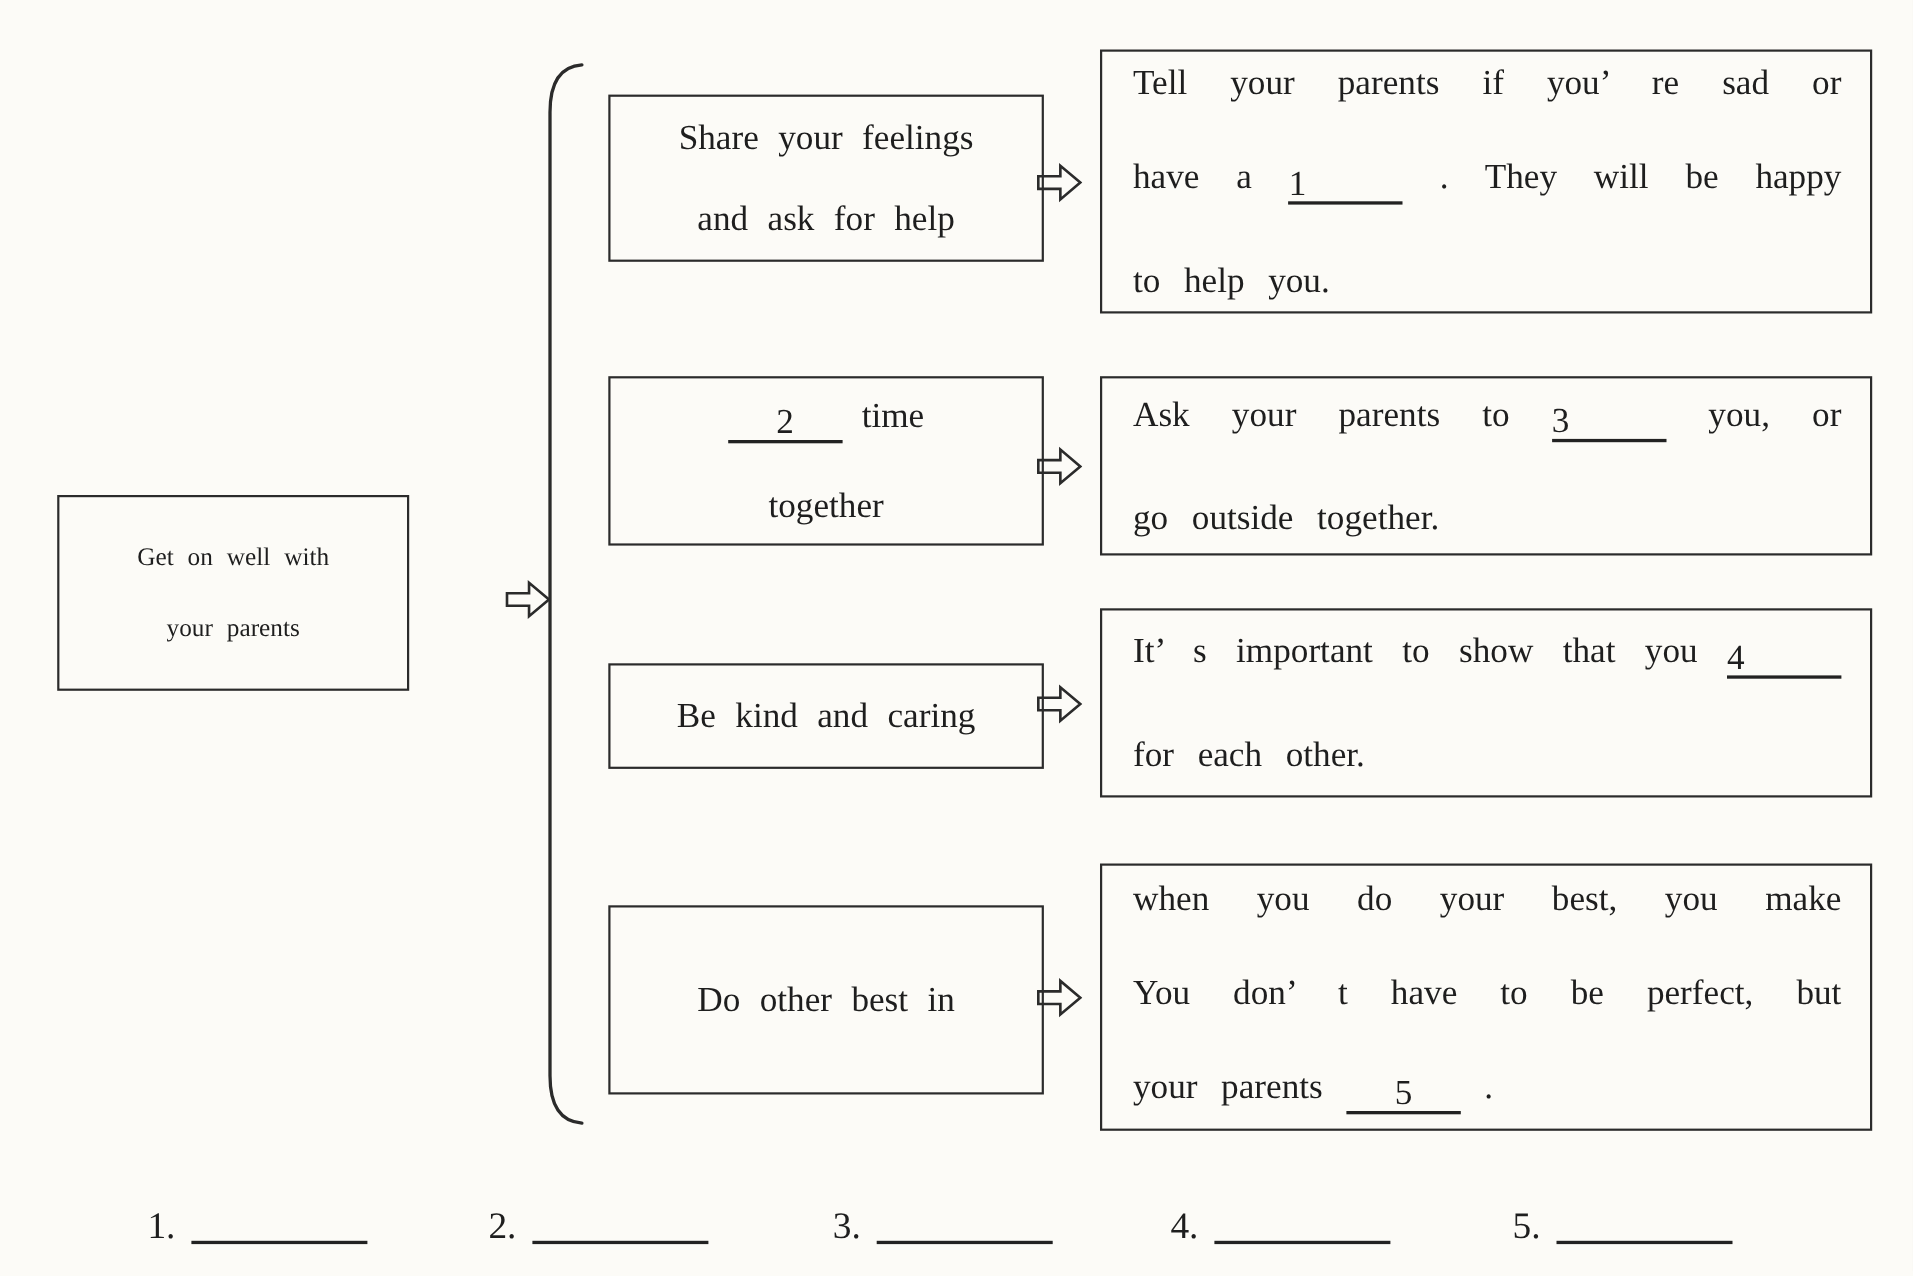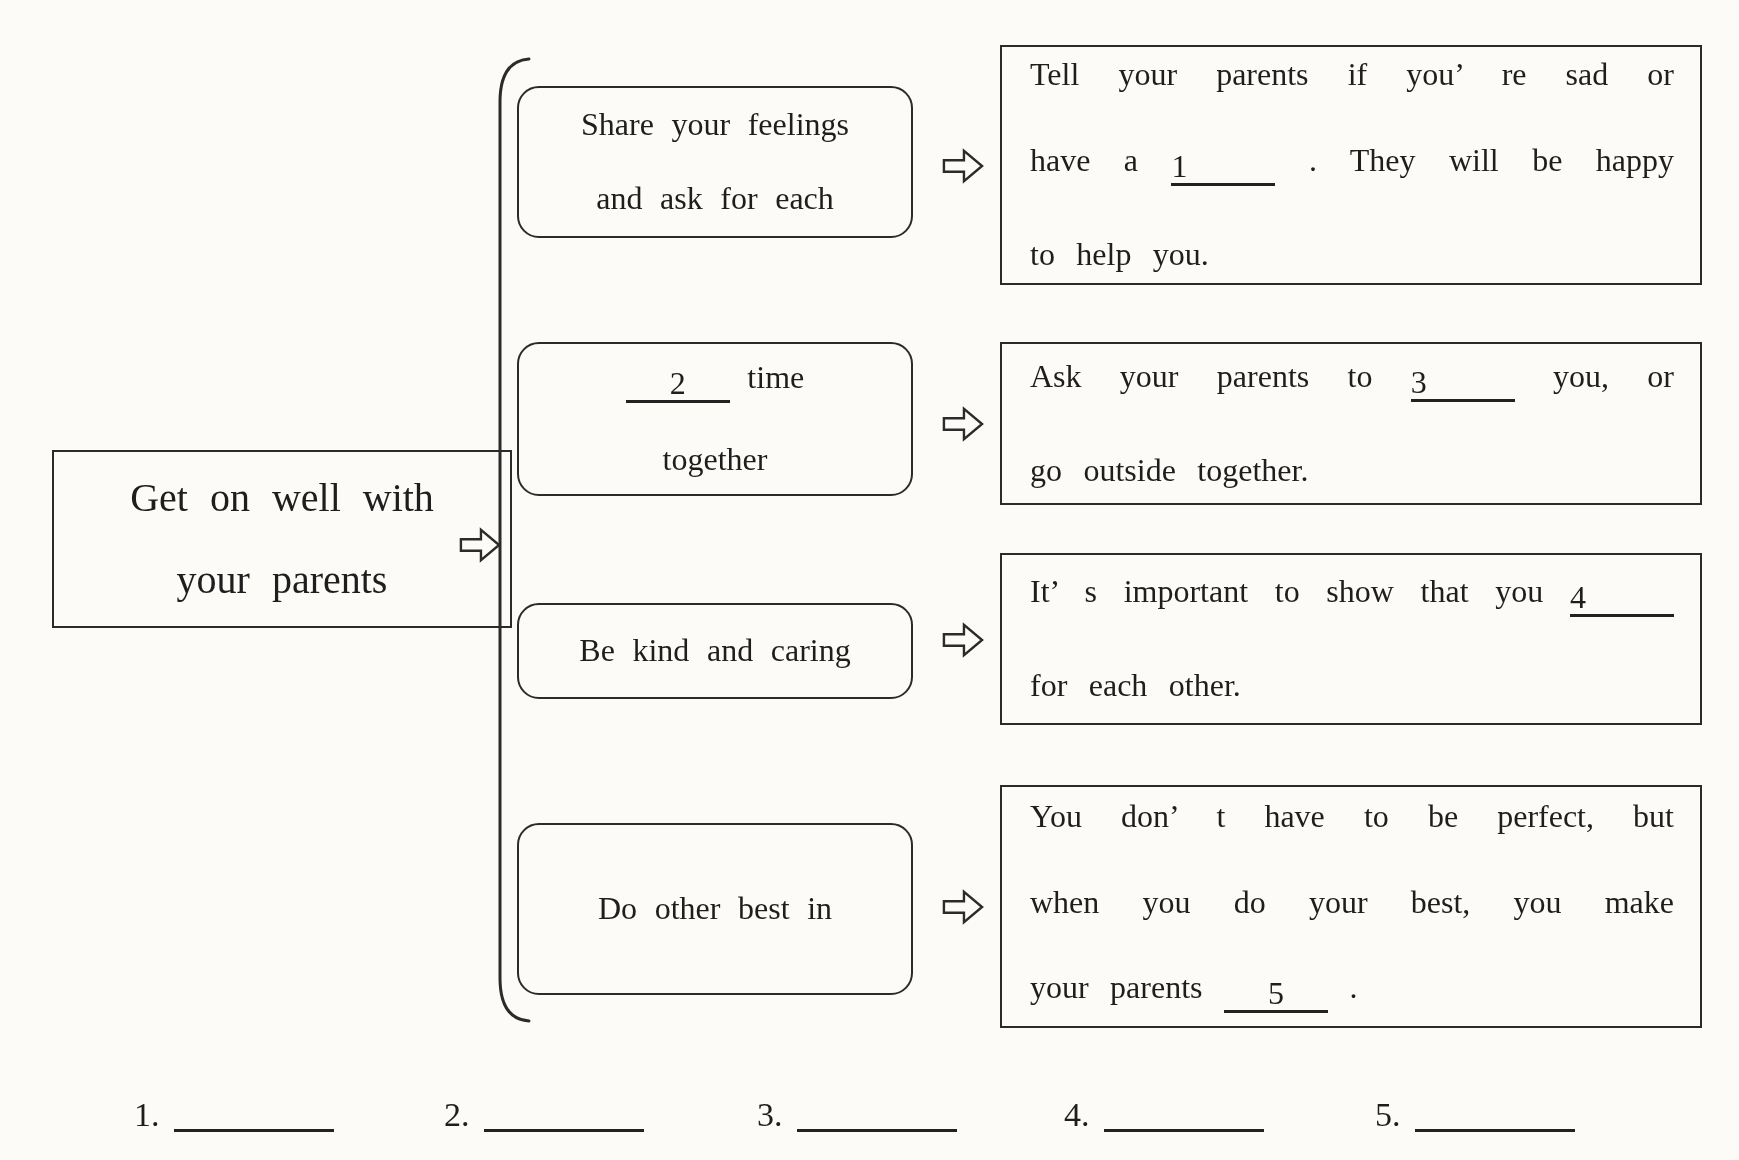--- a/index.html
+++ b/index.html
@@ -16,32 +16,32 @@
     border:2.5px solid #2b2b2b;
     background:#fcfbf7;
     display:flex;flex-direction:column;justify-content:center;
     box-sizing:border-box;
   }
   .line{line-height:1.05;white-space:nowrap;}
   .center-lines .line{text-align:center;white-space:normal;}
   .justify-lines .line{white-space:normal;}
   .justify-lines .line.fill{text-align:justify;text-align-last:justify;}
   .label-box{
-    left:517px;width:396px;
+    left:553px;width:396px;
     font-size:32px;word-spacing:0.3em;
-    row-gap:40px;padding:6px 10px;border-radius:22px;
+    row-gap:40px;padding:6px 10px;
   }
   .detail-box{
     left:1000px;width:702px;
     font-size:32px;word-spacing:0.42em;
     row-gap:52px;padding:10px 26px 10px 28px;
   }
   .root-box{
-    left:52px;top:450px;width:460px;height:178px;
-    font-size:40px;word-spacing:0.3em;row-gap:40px;padding:6px 8px;
+    left:52px;top:450px;width:320px;height:178px;
+    font-size:23px;word-spacing:0.3em;row-gap:40px;padding:6px 8px;
   }
   .blank{
     display:inline-block;min-width:104px;
     border-bottom:3px solid #222;
     text-align:center;line-height:1;
     vertical-align:-6px;padding-bottom:1px;
   }
   .arrow-icon{position:absolute;}
   .brace{position:absolute;left:492px;top:56px;}
   .answer-item{position:absolute;font-size:34px;white-space:nowrap;}
@@ -64,21 +64,21 @@
   <svg class="arrow-icon" style="left:459px;top:526px" width="42" height="38" viewBox="0 0 44 38">
     <path d="M2 13 H23 V3 L42 19 L23 35 V25 H2 Z" fill="none" stroke="#2b2b2b" stroke-width="2.5"></path>
   </svg>
 
   <svg class="brace" width="40" height="968" viewBox="0 0 40 968">
     <path d="M37 3 Q8 5 8 46 L8 922 Q8 963 37 965" fill="none" stroke="#2b2b2b" stroke-width="3" stroke-linecap="round"></path>
   </svg>
 
   <div class="box label-box center-lines" style="top:86px;height:152px">
       <div class="line">Share your feelings</div>
-      <div class="line">and ask for each</div>
+      <div class="line">and ask for help</div>
     </div>
   <svg class="arrow-icon" style="left:942px;top:147px" width="42" height="38" viewBox="0 0 44 38">
     <path d="M2 13 H23 V3 L42 19 L23 35 V25 H2 Z" fill="none" stroke="#2b2b2b" stroke-width="2.5"></path>
   </svg>
   <div class="box detail-box justify-lines" style="top:45px;height:240px">
       <div class="line fill">Tell your parents if you’ re sad or</div>
       <div class="line fill">have a <span class="blank">1</span> . They will be happy</div>
       <div class="line">to help you.</div>
     </div>
 
@@ -105,22 +105,22 @@
       <div class="line">for each other.</div>
     </div>
 
   <div class="box label-box center-lines" style="top:823px;height:172px">
       <div class="line">Do other best in</div>
     </div>
   <svg class="arrow-icon" style="left:942px;top:888px" width="42" height="38" viewBox="0 0 44 38">
     <path d="M2 13 H23 V3 L42 19 L23 35 V25 H2 Z" fill="none" stroke="#2b2b2b" stroke-width="2.5"></path>
   </svg>
   <div class="box detail-box justify-lines" style="top:785px;height:243px">
+      <div class="line fill">when you do your best, you make</div>
       <div class="line fill">You don’ t have to be perfect, but</div>
-      <div class="line fill">when you do your best, you make</div>
       <div class="line">your parents <span class="blank">5</span> .</div>
     </div>
 
   <div>
     <span class="answer-item" style="left:134px;top:1096px"><span>1.</span><span class="ans-line"></span></span>
     <span class="answer-item" style="left:444px;top:1096px"><span>2.</span><span class="ans-line"></span></span>
     <span class="answer-item" style="left:757px;top:1096px"><span>3.</span><span class="ans-line"></span></span>
     <span class="answer-item" style="left:1064px;top:1096px"><span>4.</span><span class="ans-line"></span></span>
     <span class="answer-item" style="left:1375px;top:1096px"><span>5.</span><span class="ans-line"></span></span>
   </div>

